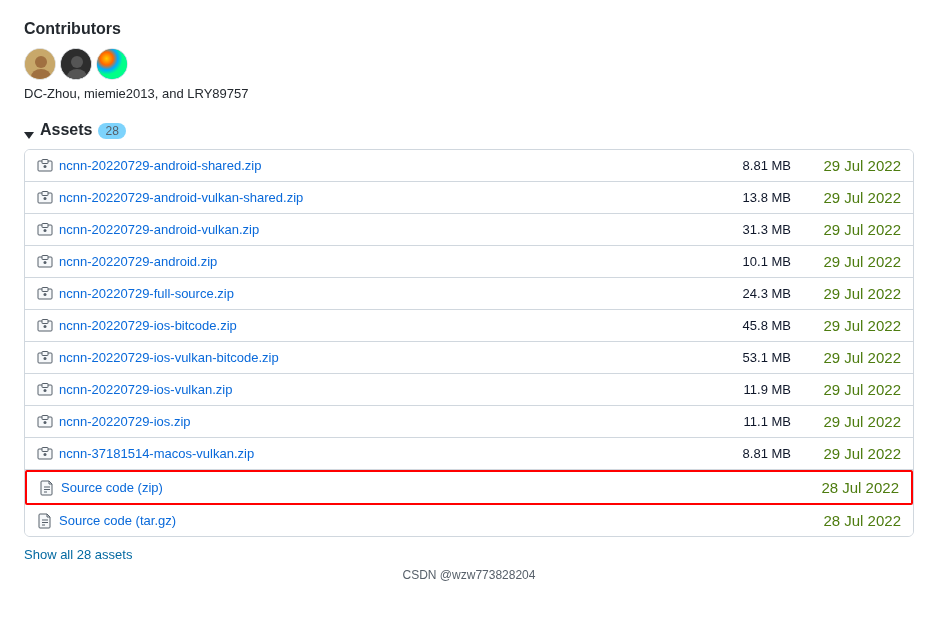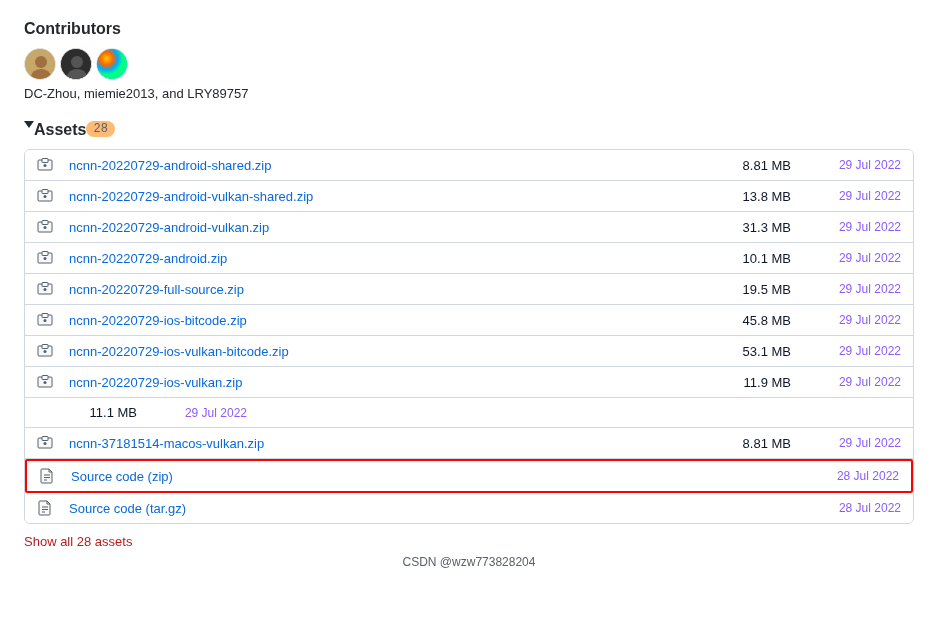--- a/index.html
+++ b/index.html
@@ -32,41 +32,41 @@
 
     .assets-section { }
     .assets-header {
       display: flex;
       align-items: center;
       gap: 8px;
       margin-bottom: 10px;
     }
     .assets-header-left {
       display: flex;
-      align-items: flex-start;
+      align-items: flex-end;
+      gap: 6px;
     }
     .triangle {
       width: 0; height: 0;
       border-left: 5px solid transparent;
       border-right: 5px solid transparent;
       border-top: 7px solid #24292f;
       display: inline-block;
     }
     .assets-label {
       font-size: 16px;
       font-weight: 600;
     }
     .assets-count {
-      background: #fdba74;
+      background: #7dd3fc;
       color: #57606a;
       border-radius: 20px;
       padding: 1px 7px;
       font-size: 12px;
       font-weight: 500;
-      font-family: Liberation Mono, monospace;
     }
 
     .assets-table {
       width: 100%;
       border: 1px solid #d0d7de;
       border-radius: 6px;
       overflow: hidden;
     }
     .asset-row {
       display: flex;
@@ -74,45 +74,45 @@
       padding: 7px 12px;
       border-bottom: 1px solid #d0d7de;
       background: #fff;
     }
     .asset-row:last-child { border-bottom: none; justify-content: space-between; }
 
     .asset-name-cell {
       flex: 1;
       display: flex;
       align-items: center;
-      gap: 16px;
+      gap: 6px;
     }
     .asset-link {
       color: #0969da;
       text-decoration: none;
       font-size: 13px;
     }
 
     .asset-size {
       width: 100px;
       text-align: right;
       color: #0f172a;
       font-size: 13px;
     }
     .asset-date {
       width: 110px;
       text-align: right;
-      color: #8b5cf6;
-      font-size: 12px;
+      color: #4d7c0f;
+      font-size: 15px;
     }
 
     .show-all-link {
       display: inline-block;
       margin-top: 10px;
-      color: #b91c1c;
+      color: #0369a1;
       font-size: 13px;
       text-decoration: none;
       cursor: pointer;
     }
 
     .watermark {
       text-align: center;
       color: #57606a;
       font-size: 12px;
       margin-top: 6px;
@@ -226,21 +226,21 @@
         <div class="asset-name-cell">
           <span style="display: inline-flex; align-items: center; flex-shrink: 0;">
             <svg width="16" height="16" viewBox="0 0 16 16" fill="none">
       <rect x="1" y="3" width="14" height="10" rx="1" stroke="#57606a" stroke-width="1" fill="#f6f8fa"></rect>
       <rect x="5" y="1.5" width="6" height="4" rx="0.5" stroke="#57606a" stroke-width="1" fill="#f6f8fa"></rect>
       <circle cx="8" cy="8.5" r="1.5" fill="#57606a"></circle>
     </svg>
           </span>
           <a class="asset-link" href="#">ncnn-20220729-full-source.zip</a>
         </div>
-        <div class="asset-size">19.5 MB</div>
+        <div class="asset-size">24.3 MB</div>
         <div class="asset-date">29 Jul 2022</div>
       </div>
       <div class="asset-row">
         <div class="asset-name-cell">
           <span style="display: inline-flex; align-items: center; flex-shrink: 0;">
             <svg width="16" height="16" viewBox="0 0 16 16" fill="none">
       <rect x="1" y="3" width="14" height="10" rx="1" stroke="#57606a" stroke-width="1" fill="#f6f8fa"></rect>
       <rect x="5" y="1.5" width="6" height="4" rx="0.5" stroke="#57606a" stroke-width="1" fill="#f6f8fa"></rect>
       <circle cx="8" cy="8.5" r="1.5" fill="#57606a"></circle>
     </svg>
@@ -272,20 +272,30 @@
       <rect x="5" y="1.5" width="6" height="4" rx="0.5" stroke="#57606a" stroke-width="1" fill="#f6f8fa"></rect>
       <circle cx="8" cy="8.5" r="1.5" fill="#57606a"></circle>
     </svg>
           </span>
           <a class="asset-link" href="#">ncnn-20220729-ios-vulkan.zip</a>
         </div>
         <div class="asset-size">11.9 MB</div>
         <div class="asset-date">29 Jul 2022</div>
       </div>
       <div class="asset-row">
+        <div class="asset-name-cell">
+          <span style="display: inline-flex; align-items: center; flex-shrink: 0;">
+            <svg width="16" height="16" viewBox="0 0 16 16" fill="none">
+      <rect x="1" y="3" width="14" height="10" rx="1" stroke="#57606a" stroke-width="1" fill="#f6f8fa"></rect>
+      <rect x="5" y="1.5" width="6" height="4" rx="0.5" stroke="#57606a" stroke-width="1" fill="#f6f8fa"></rect>
+      <circle cx="8" cy="8.5" r="1.5" fill="#57606a"></circle>
+    </svg>
+          </span>
+          <a class="asset-link" href="#">ncnn-20220729-ios.zip</a>
+        </div>
         <div class="asset-size">11.1 MB</div>
         <div class="asset-date">29 Jul 2022</div>
       </div>
       <div class="asset-row">
         <div class="asset-name-cell">
           <span style="display: inline-flex; align-items: center; flex-shrink: 0;">
             <svg width="16" height="16" viewBox="0 0 16 16" fill="none">
       <rect x="1" y="3" width="14" height="10" rx="1" stroke="#57606a" stroke-width="1" fill="#f6f8fa"></rect>
       <rect x="5" y="1.5" width="6" height="4" rx="0.5" stroke="#57606a" stroke-width="1" fill="#f6f8fa"></rect>
       <circle cx="8" cy="8.5" r="1.5" fill="#57606a"></circle>

